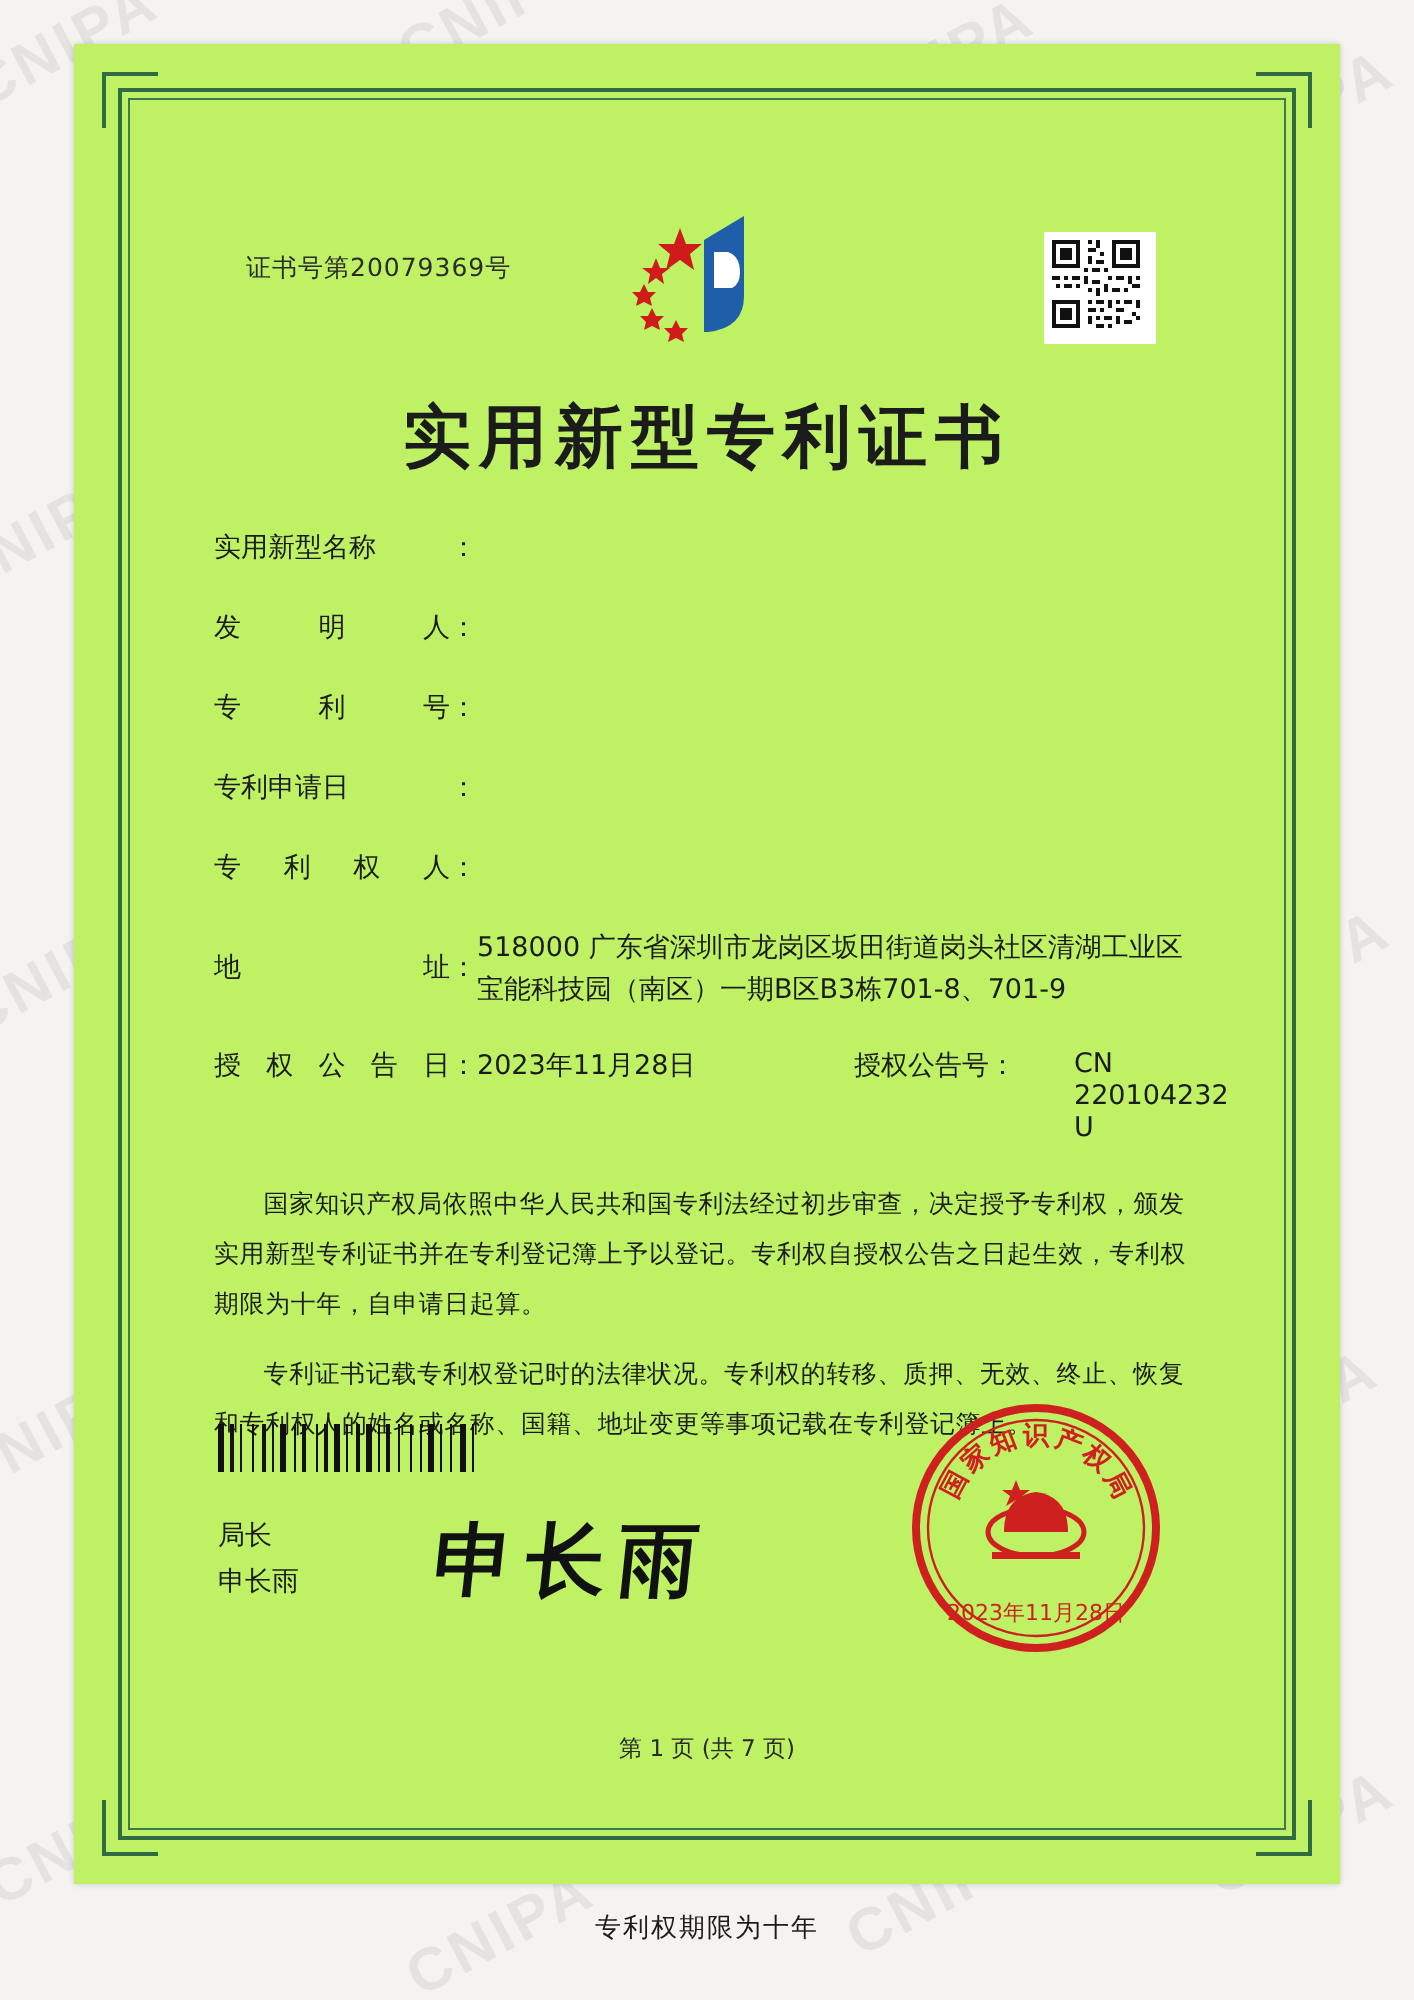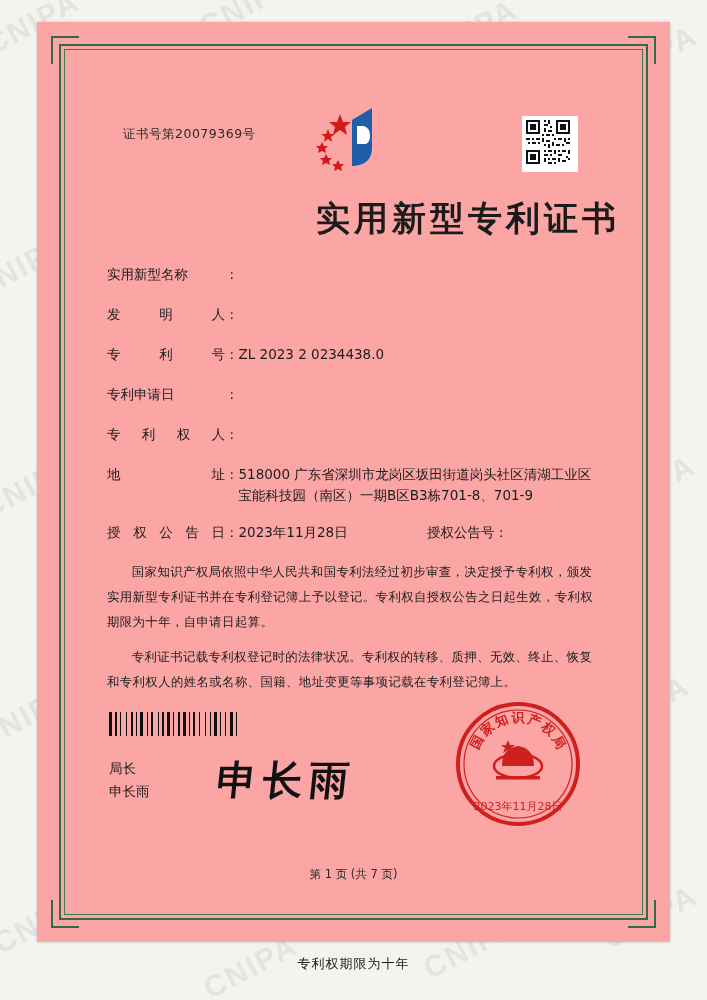--- a/index.html
+++ b/index.html
@@ -34,21 +34,21 @@
     font-size: 30px;
   }
 
   
   .page {
     position: absolute;
     left: 37px;
     top: 22px;
     width: 633px;
     height: 920px;
-    background: #fca5a5;
+    background: #bef264;
     box-shadow: 0 0 3px rgba(0,0,0,0.18);
     z-index: 1;
   }
   
   .frame-outer {
     position: absolute;
     left: 22px;
     top: 22px;
     right: 22px;
     bottom: 22px;
@@ -113,39 +113,39 @@
     height: 80px;
     display: flex;
     justify-content: center;
     align-items: flex-start;
   }
 
   .title {
     position: absolute;
     left: 0; right: 0;
     top: 128px;
-    text-align: right;
+    text-align: center;
     font-family: "DejaVu Sans", sans-serif;
     font-weight: 700;
     font-size: 34px;
     letter-spacing: 4px;
     color: #1b1b1b;
   }
 
   .fields {
     position: absolute;
     left: 20px;
     right: 16px;
     top: 196px;
     font-size: 13.5px;
     color: #1c1c1c;
   }
   .field-row {
     display: flex;
-    align-items: flex-start;
+    align-items: center;
     margin-bottom: 19px;
     line-height: 1.55;
   }
   .f-label {
     flex: 0 0 118px;
     display: flex;
     justify-content: space-between;
     letter-spacing: 0px;
     white-space: nowrap;
   }
@@ -371,21 +371,20 @@
           </div>
           <div class="f-sep">：</div>
         </div>
         <div class="field-row">
           <div class="f-label">
             <span>专</span>
             <span>利</span>
             <span>号</span>
           </div>
           <div class="f-sep">：</div>
-          <div class="f-value">ZL 2023 2 0234438.0</div>
         </div>
         <div class="field-row">
           <div class="f-label">
             <span>专利申请日</span>
           </div>
           <div class="f-sep">：</div>
         </div>
         <div class="field-row">
           <div class="f-label">
             <span>专</span>
@@ -410,20 +409,21 @@
               <span>权</span>
               <span>公</span>
               <span>告</span>
               <span>日</span>
             </div>
             <div class="f-sep">：</div>
             <div>2023年11月28日</div>
           </div>
           <div class="right">
             <div class="lab3">授权公告号：</div>
+            <div>CN 220104232 U</div>
           </div>
         </div>
         <div class="para">国家知识产权局依照中华人民共和国专利法经过初步审查，决定授予专利权，颁发实用新型专利证书并在专利登记簿上予以登记。专利权自授权公告之日起生效，专利权期限为十年，自申请日起算。</div>
         <div class="para">专利证书记载专利权登记时的法律状况。专利权的转移、质押、无效、终止、恢复和专利权人的姓名或名称、国籍、地址变更等事项记载在专利登记簿上。</div>
       </div>
 
     <div class="barcode" id="barcode">
         <i style="width: 3px;"></i>
         <i style="width: 1px; background: transparent;"></i>
         <i style="width: 2px;"></i>

